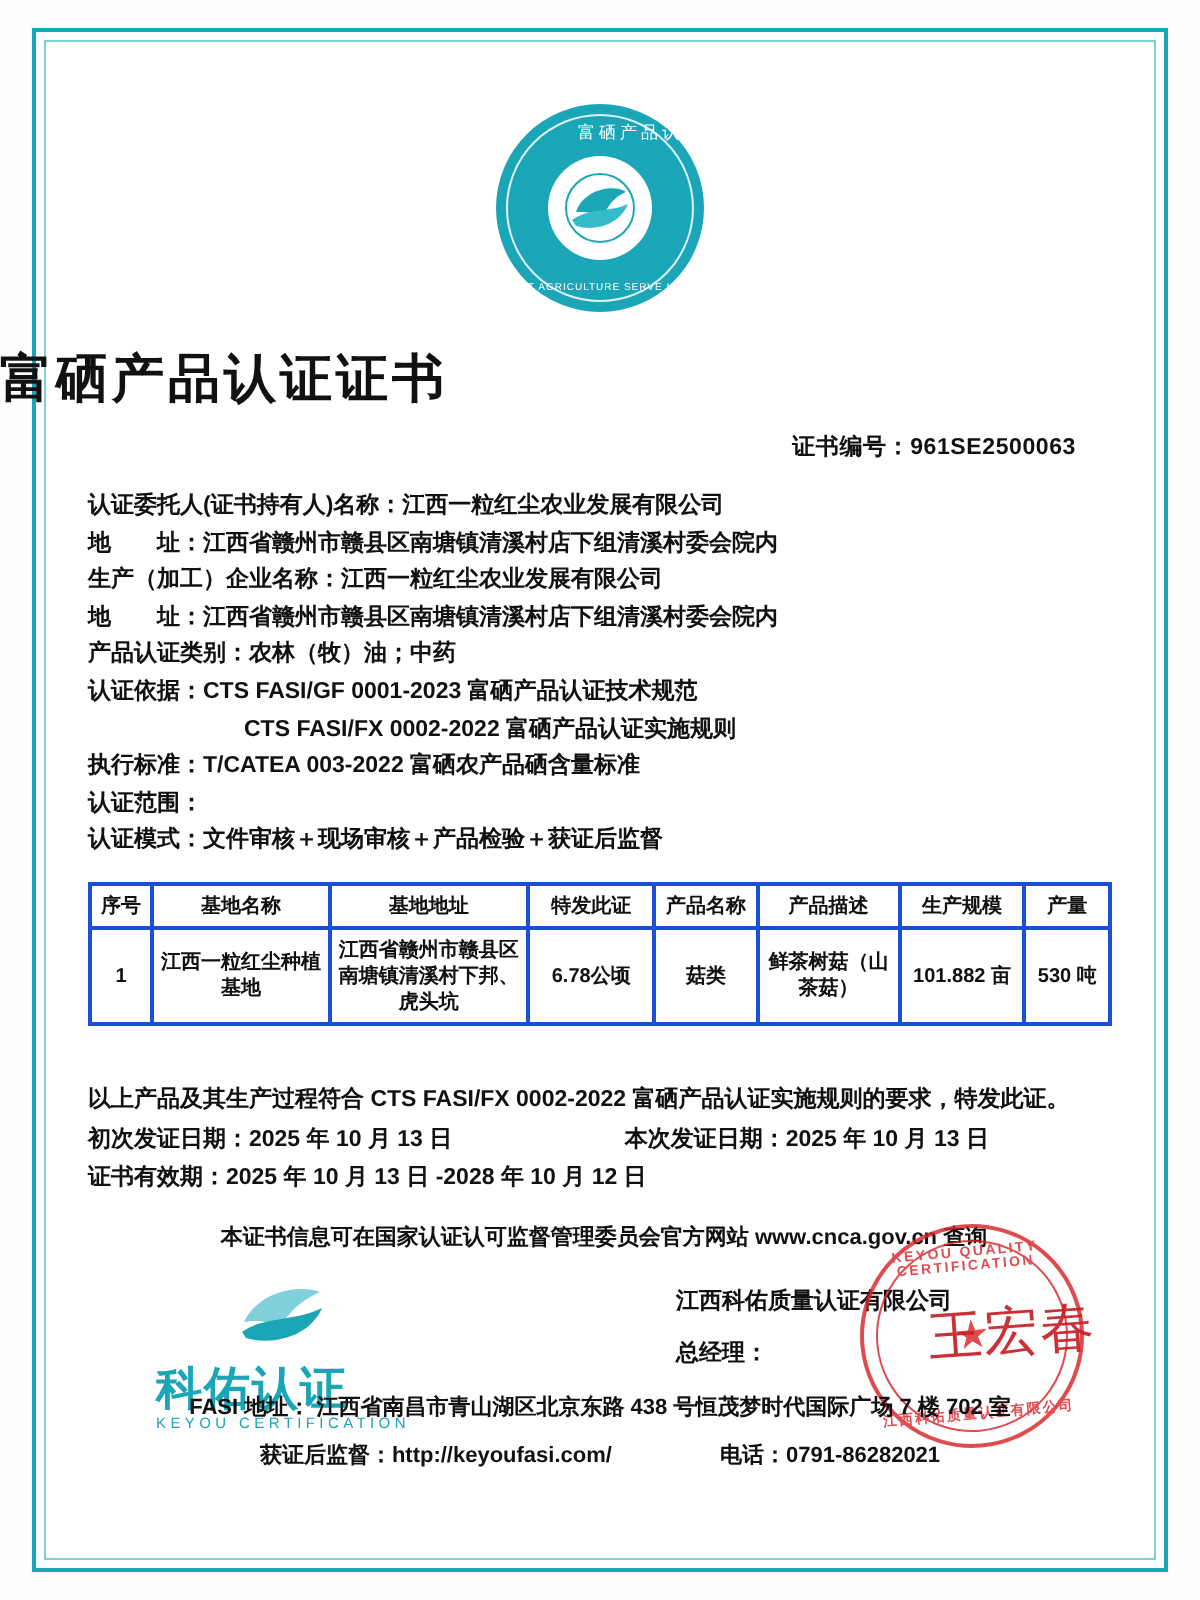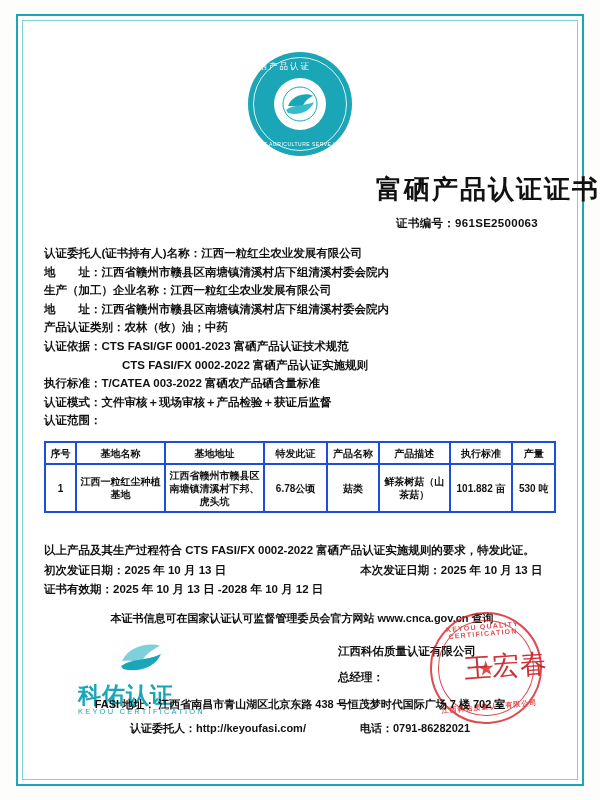--- a/index.html
+++ b/index.html
@@ -44,21 +44,21 @@
   .seal::after {
     content: "";
     position: absolute;
     left: 5px; top: 5px; right: 5px; bottom: 5px;
     border-radius: 50%;
     border: 1.5px solid rgba(255,255,255,0.85);
   }
   .seal-top-text {
     position: absolute;
     top: 9px; left: 0; right: 0;
-    text-align: left;
+    text-align: right;
     color: #fff;
     font-size: 8.5px;
     letter-spacing: 2px;
     z-index: 3;
   }
   .seal-bottom-text {
     position: absolute;
     bottom: 9px; left: 0; right: 0;
     text-align: center;
     color: #fff;
@@ -72,27 +72,26 @@
     border-radius: 50%;
     background: #ffffff;
     display: flex; align-items: center; justify-content: center;
     z-index: 2;
   }
   .seal-core svg { display: block; }
   
   .cert-title {
     position: absolute;
     top: 172px; left: 0; right: 0;
-    text-align: right;
+    text-align: left;
     font-family: "DejaVu Sans", sans-serif;
     font-weight: bold;
     font-size: 26px;
     letter-spacing: 2px;
     color: #111;
-    margin-left: 36px;
   }
   .cert-no {
     position: absolute;
     top: 216px; right: 62px;
     font-size: 11.5px;
     font-weight: bold;
     color: #111;
     letter-spacing: 0.3px;
   }
   
@@ -137,21 +136,21 @@
   .c-yield { width: 44px; }
   
   .statements {
     position: absolute;
     left: 44px; top: 541px; right: 40px;
     font-size: 11.5px;
     font-weight: bold;
     color: #111;
     line-height: 19.5px;
   }
-  .stmt-row { display: flex; gap: 48px; }
+  .stmt-row { display: flex; }
   .stmt-left { flex: 0 0 52%; }
   .stmt-right { flex: 0 0 48%; }
   .stmt-note {
     position: absolute;
     left: 44px; top: 611px; right: 40px;
     text-align: center;
     font-size: 11px;
     font-weight: bold;
     color: #111;
   }
@@ -310,39 +309,39 @@
         <span class="field-value">CTS FASI/GF 0001-2023 富硒产品认证技术规范</span>
       </div>
     <div class="field-row field-indent">
         <span class="field-value">CTS FASI/FX 0002-2022 富硒产品认证实施规则</span>
       </div>
     <div class="field-row">
         <span class="field-label">执行标准：</span>
         <span class="field-value">T/CATEA 003-2022 富硒农产品硒含量标准</span>
       </div>
     <div class="field-row">
+        <span class="field-label">认证范围：</span>
+        <span class="field-value"></span>
+      </div>
+    <div class="field-row">
         <span class="field-label">认证模式：</span>
         <span class="field-value">文件审核＋现场审核＋产品检验＋获证后监督</span>
-      </div>
-    <div class="field-row">
-        <span class="field-label">认证范围：</span>
-        <span class="field-value"></span>
       </div>
   </div>
 
   <table class="tbl">
     <thead>
       <tr>
         <th class="c-no">序号</th>
         <th class="c-name">基地名称</th>
         <th class="c-addr">基地地址</th>
         <th class="c-area">特发此证</th>
         <th class="c-prod">产品名称</th>
         <th class="c-desc">产品描述</th>
-        <th class="c-scale">执行标准</th>
+        <th class="c-scale">生产规模</th>
         <th class="c-yield">产量</th>
       </tr>
     </thead>
     <tbody>
       <tr>
         <td>1</td>
         <td>江西一粒红尘种植基地</td>
         <td>江西省赣州市赣县区南塘镇清溪村下邦、虎头坑</td>
         <td>6.78公顷</td>
         <td>菇类</td>
@@ -399,20 +398,20 @@
 
   <div class="signature">王宏春</div>
 
   <div class="bottom-info">
     <div>
       <span>FASI 地址：</span>
       <span>江西省南昌市青山湖区北京东路 438 号恒茂梦时代国际广场 7 楼 702 室</span>
     </div>
     <div class="bottom-row2">
       <span>
-        <span>认证委托人：</span><span>http://keyoufasi.com/</span>
+        <span>获证后监督：</span><span>http://keyoufasi.com/</span>
       </span>
       <span>
         <span>电话：</span><span>0791-86282021</span>
       </span>
     </div>
   </div>
 </div>
 
 </body></html>

